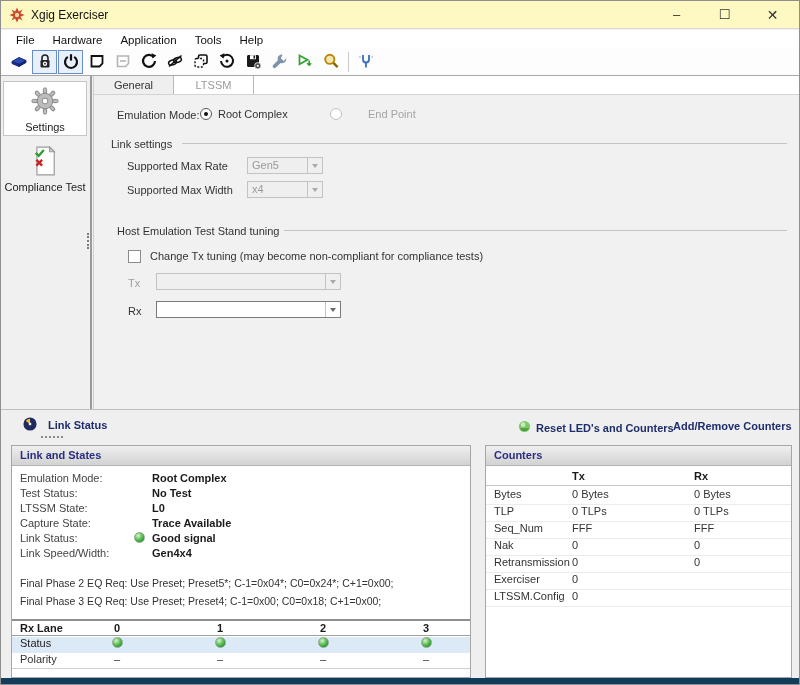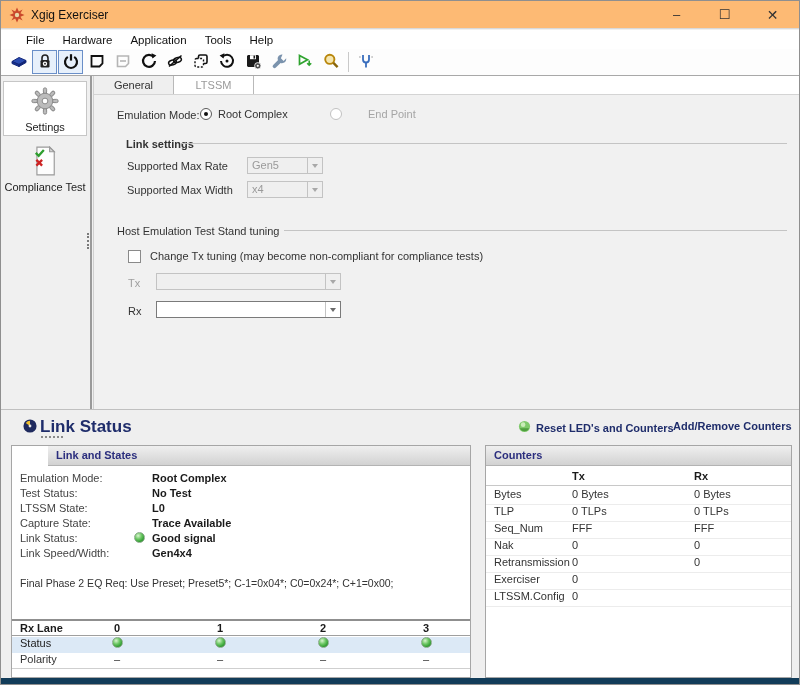--- a/index.html
+++ b/index.html
@@ -1,28 +1,28 @@
 <!DOCTYPE html>
 <html><head>
 <meta charset="utf-8">
 <style>
   * { margin:0; padding:0; box-sizing:border-box; }
   html,body { background:#555; }
   body { font-family:"Liberation Sans","DejaVu Sans",sans-serif; font-size:11px; color:#222; }
   #window { position:relative; width:800px; height:685px; background:#f0f0f0; border:1px solid #8f8f8f; overflow:hidden; }
 
   
-  .titlebar { position:absolute; left:0; top:0; width:100%; height:28px; background:#fdba74; border-bottom:1px solid #d9d9d9; }
+  .titlebar { position:absolute; left:0; top:0; width:100%; height:28px; background:#fef9c3; border-bottom:1px solid #d9d9d9; }
   .titlebar .appicon { position:absolute; left:8px; top:6px; width:16px; height:16px; }
   .titlebar .title { position:absolute; left:30px; top:7px; font-size:12px; color:#111; }
   .wbtn { position:absolute; top:0; width:45px; height:28px; text-align:center; line-height:28px; font-size:13px; color:#333; cursor:default; }
   .wbtn.min { right:100px; } .wbtn.max { right:52px; } .wbtn.close { right:4px; font-size:14px; }
 
   
-  .menubar { position:absolute; left:0; top:29px; width:100%; height:19px; background:#fff; display:flex; align-items:center; padding-left:16px; }
+  .menubar { position:absolute; left:0; top:29px; width:100%; height:19px; background:#fff; display:flex; align-items:center; padding-left:6px; }
   .menu-item { padding:2px 9px; font-size:11.5px; color:#111; }
 
   
   .toolbar { position:absolute; left:0; top:48px; width:100%; height:27px; background:#fdfdfd; border-bottom:1px solid #a8a8a8; display:flex; align-items:center; padding-left:5px; }
   .tbtn { width:25px; height:24px; display:flex; align-items:center; justify-content:center; margin-right:1px; border:1px solid transparent; }
   .tbtn.pressed { border:1px solid #6a8fc8; background:#e7f0fb; }
   .tbtn svg { width:18px; height:18px; }
   .tsep { width:1px; height:20px; background:#c9c9c9; margin:0 4px; }
 
   
@@ -59,29 +59,29 @@
   .select.disabled { background:#efefef; color:#9a9a9a; border-color:#c3c3c3; }
   .select .dd { position:absolute; right:0; top:0; width:15px; height:100%; border-left:1px solid #c3c3c3; }
   .select .dd::after { content:""; position:absolute; left:4px; top:6px; border-left:3.5px solid transparent; border-right:3.5px solid transparent; border-top:4px solid #6a6a6a; }
   .select.disabled .dd::after { border-top-color:#a8a8a8; }
 
   .checkbox { display:inline-block; width:13px; height:13px; background:#fff; border:1px solid #8a8a8a; vertical-align:-3px; }
 
   
   .statussec { position:absolute; left:0; top:408px; width:100%; height:269px; background:#efefef; border-top:1px solid #c0c0c0; }
   .ls-head { position:absolute; left:22px; top:7px; display:flex; align-items:center; }
-  .ls-head .txt { margin-left:3px; font-size:17px; font-weight:bold; color:#1f2d6b; }
+  .ls-head .txt { margin-left:11px; font-size:11px; font-weight:bold; color:#1f2d6b; }
   .ls-grip { position:absolute; left:40px; top:26px; width:22px; height:3px; border-top:2px dotted #8a8a8a; }
   .hbtn { position:absolute; top:10px; font-size:11px; font-weight:bold; color:#1f2d6b; display:flex; align-items:center; }
   .hbtn .ic { margin-right:5px; }
   .hbtn.reset { left:517px; }
   .hbtn.addrem { left:672px; }
 
   .panel { position:absolute; top:35px; background:#fff; border:1px solid #a6a6a6; }
-  .panel.left { left:10px; width:460px; height:233px;padding-left:36px; }
+  .panel.left { left:10px; width:460px; height:233px; }
   .panel.right { left:484px; width:307px; height:233px; }
   .panel-head { height:20px; background:linear-gradient(#efefef,#d2d2d2); border-bottom:1px solid #b3b3b3; font-weight:bold; color:#2b2e7e; font-size:11px; line-height:19px; padding-left:8px; }
 
   .kv-row { position:absolute; left:0; width:100%; height:15px; }
   .kv-row .k { position:absolute; left:8px; color:#444; }
   .kv-row .v { position:absolute; left:140px; font-weight:bold; color:#1a1a1a; }
   .led { display:inline-block; width:11px; height:11px; border-radius:50%;
          background:radial-gradient(circle at 35% 30%, #d9f5cf, #6cc764 40%, #35a035 70%, #1f7d1f);
          border:1px solid #8aa98a; }
   .kv-row .led { position:absolute; left:122px; top:0px; }
@@ -270,21 +270,21 @@
       <div class="frow" style="left:23px; top:14px;">
         <span class="label">Emulation Mode:</span>
       </div>
       <div class="frow" style="left:106px; top:13px;">
         <span class="radio checked"></span><span class="rlabel">Root Complex</span>
       </div>
       <div class="frow" style="left:236px; top:13px;">
         <span class="radio disabled"></span><span class="rlabel dim">End Point</span>
       </div>
 
-      <div class="frow" style="left:32px; top:43px;font-weight:bold;">
+      <div class="frow" style="left:17px; top:43px;">
         <span class="group-title">Link settings</span>
       </div>
       <div class="group-rule" style="left:88px; top:48px; width:605px;"></div>
 
       <div class="frow" style="left:33px; top:65px;">
         <span class="label">Supported Max Rate</span>
       </div>
       <div class="select disabled" style="left:153px; top:62px; width:76px;">
         <span>Gen5</span><span class="dd"></span>
       </div>
@@ -373,20 +373,21 @@
           <span class="k">Link Status:</span>
           <span class="led"></span>
           <span class="v">Good signal</span>
         </div>
       <div class="kv-row" style="top:101px;">
           <span class="k">Link Speed/Width:</span>
           <span class="v">Gen4x4</span>
         </div>
 
       <div class="eq-line" style="top:131px;">Final Phase 2 EQ Req: Use Preset; Preset5*; C-1=0x04*; C0=0x24*; C+1=0x00;</div>
+      <div class="eq-line" style="top:149px;">Final Phase 3 EQ Req: Use Preset; Preset4; C-1=0x00; C0=0x18; C+1=0x00;</div>
 
       <div class="lane-table" style="top:173px;">
         <div class="lane-row lane-head" style="top:0;">
           <span class="c0">Rx Lane</span>
           <span class="c c1">0</span>
           <span class="c c2">1</span>
           <span class="c c3">2</span>
           <span class="c c4">3</span>
         </div>
         <div class="lane-row lane-status" style="top:18px;">

